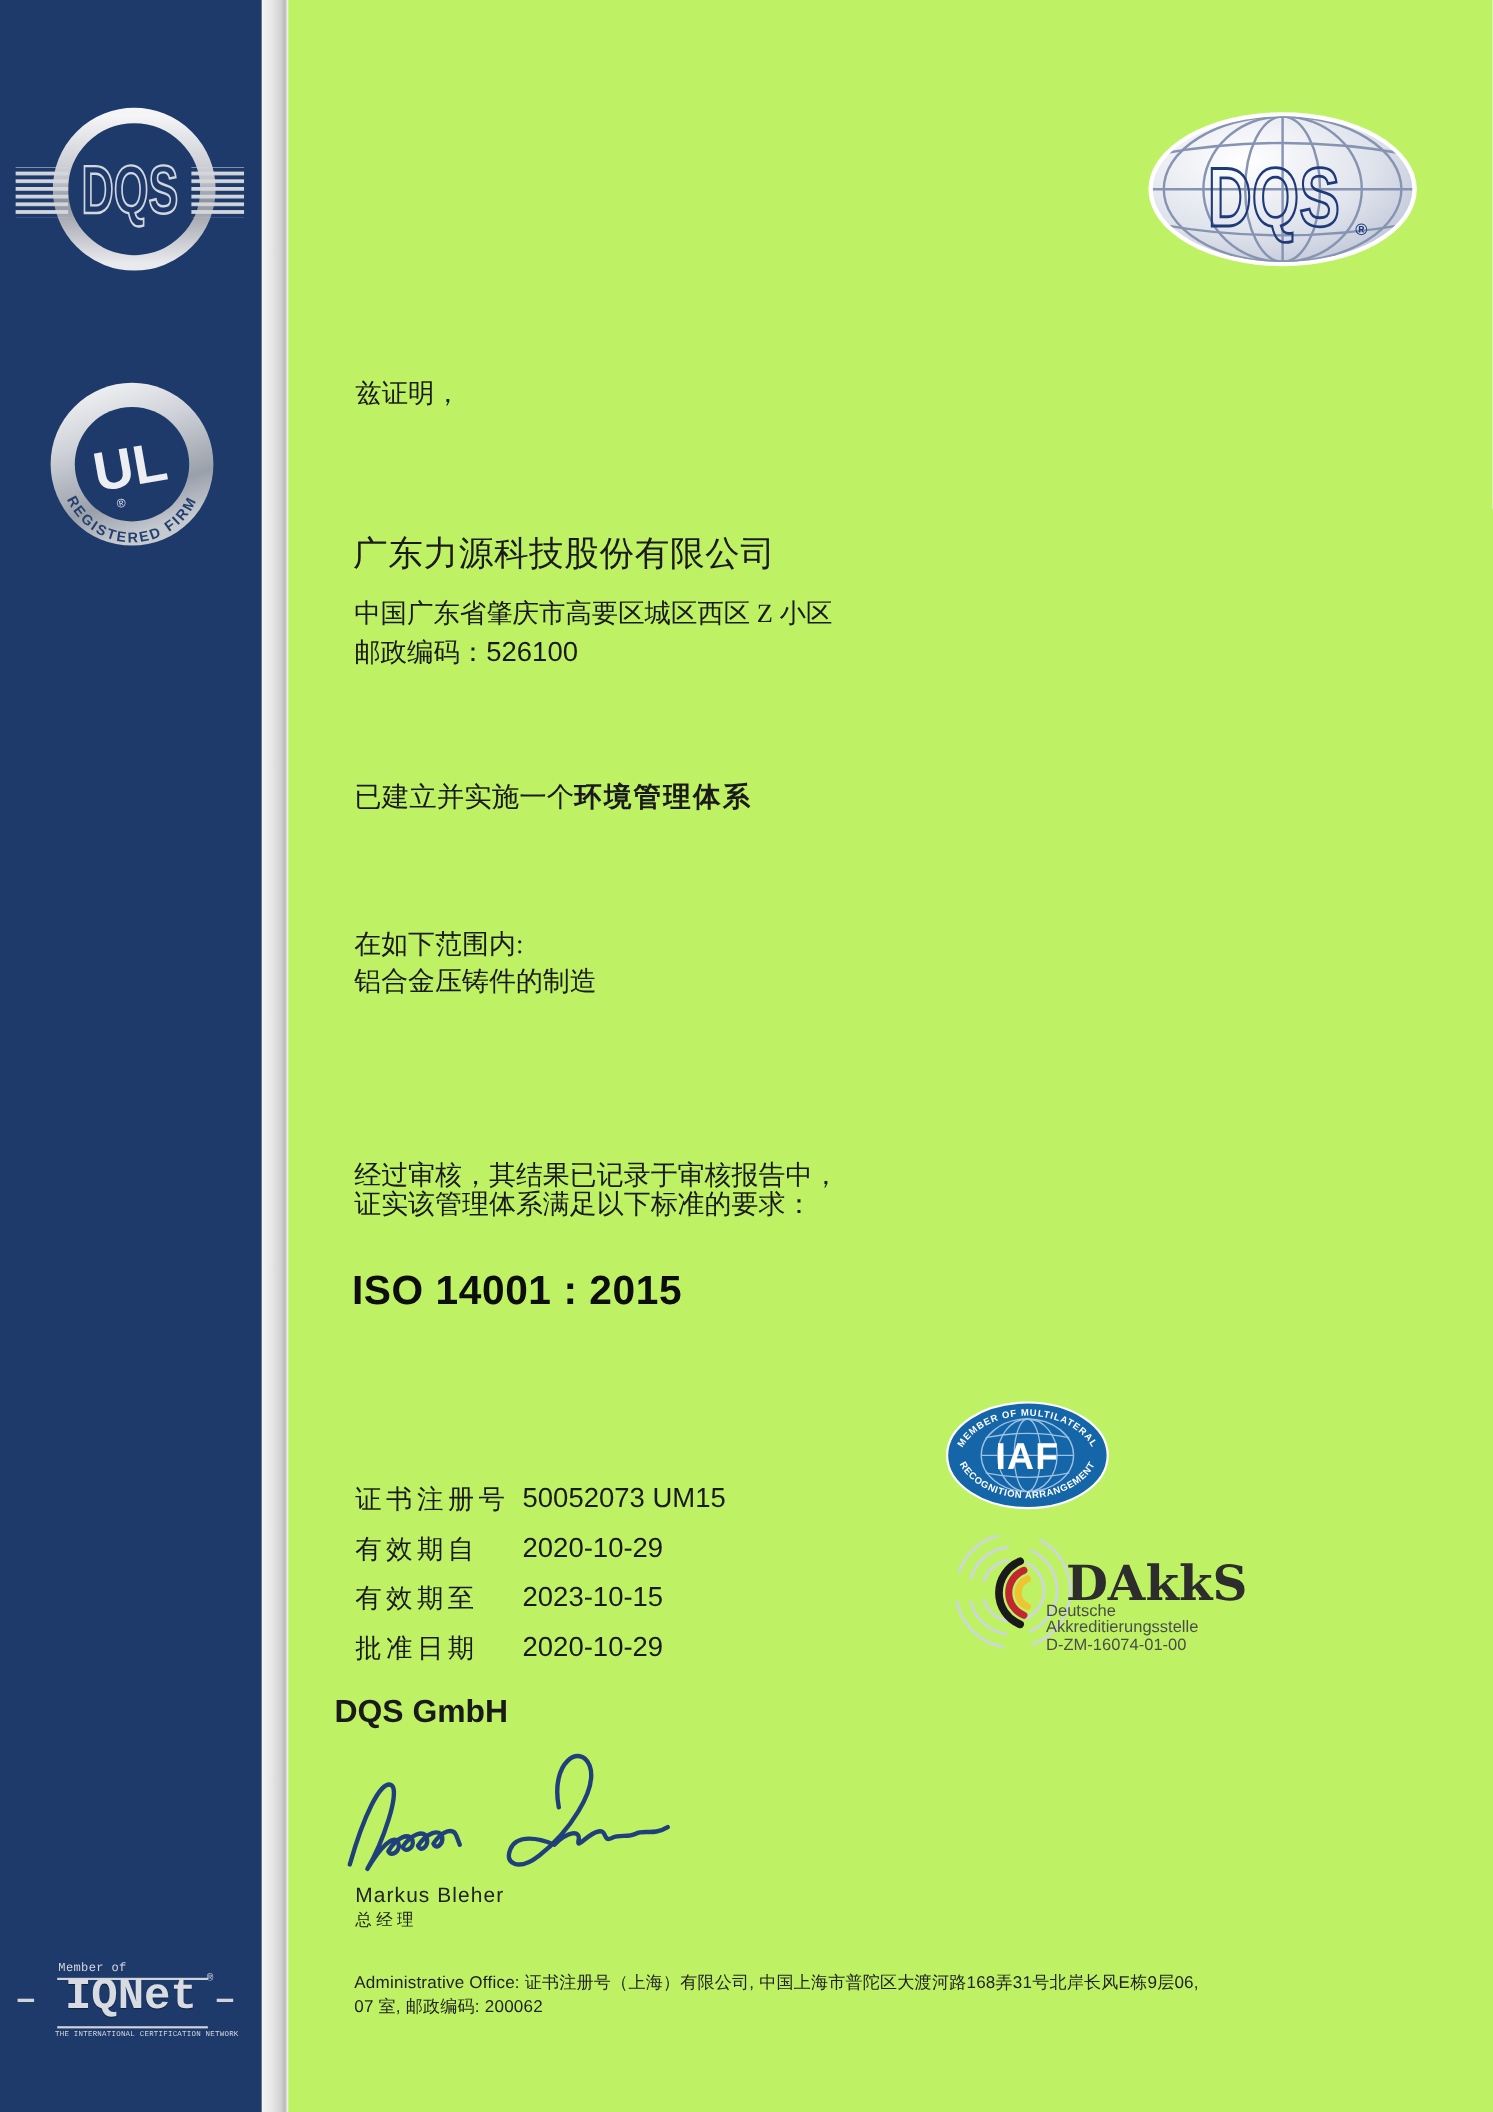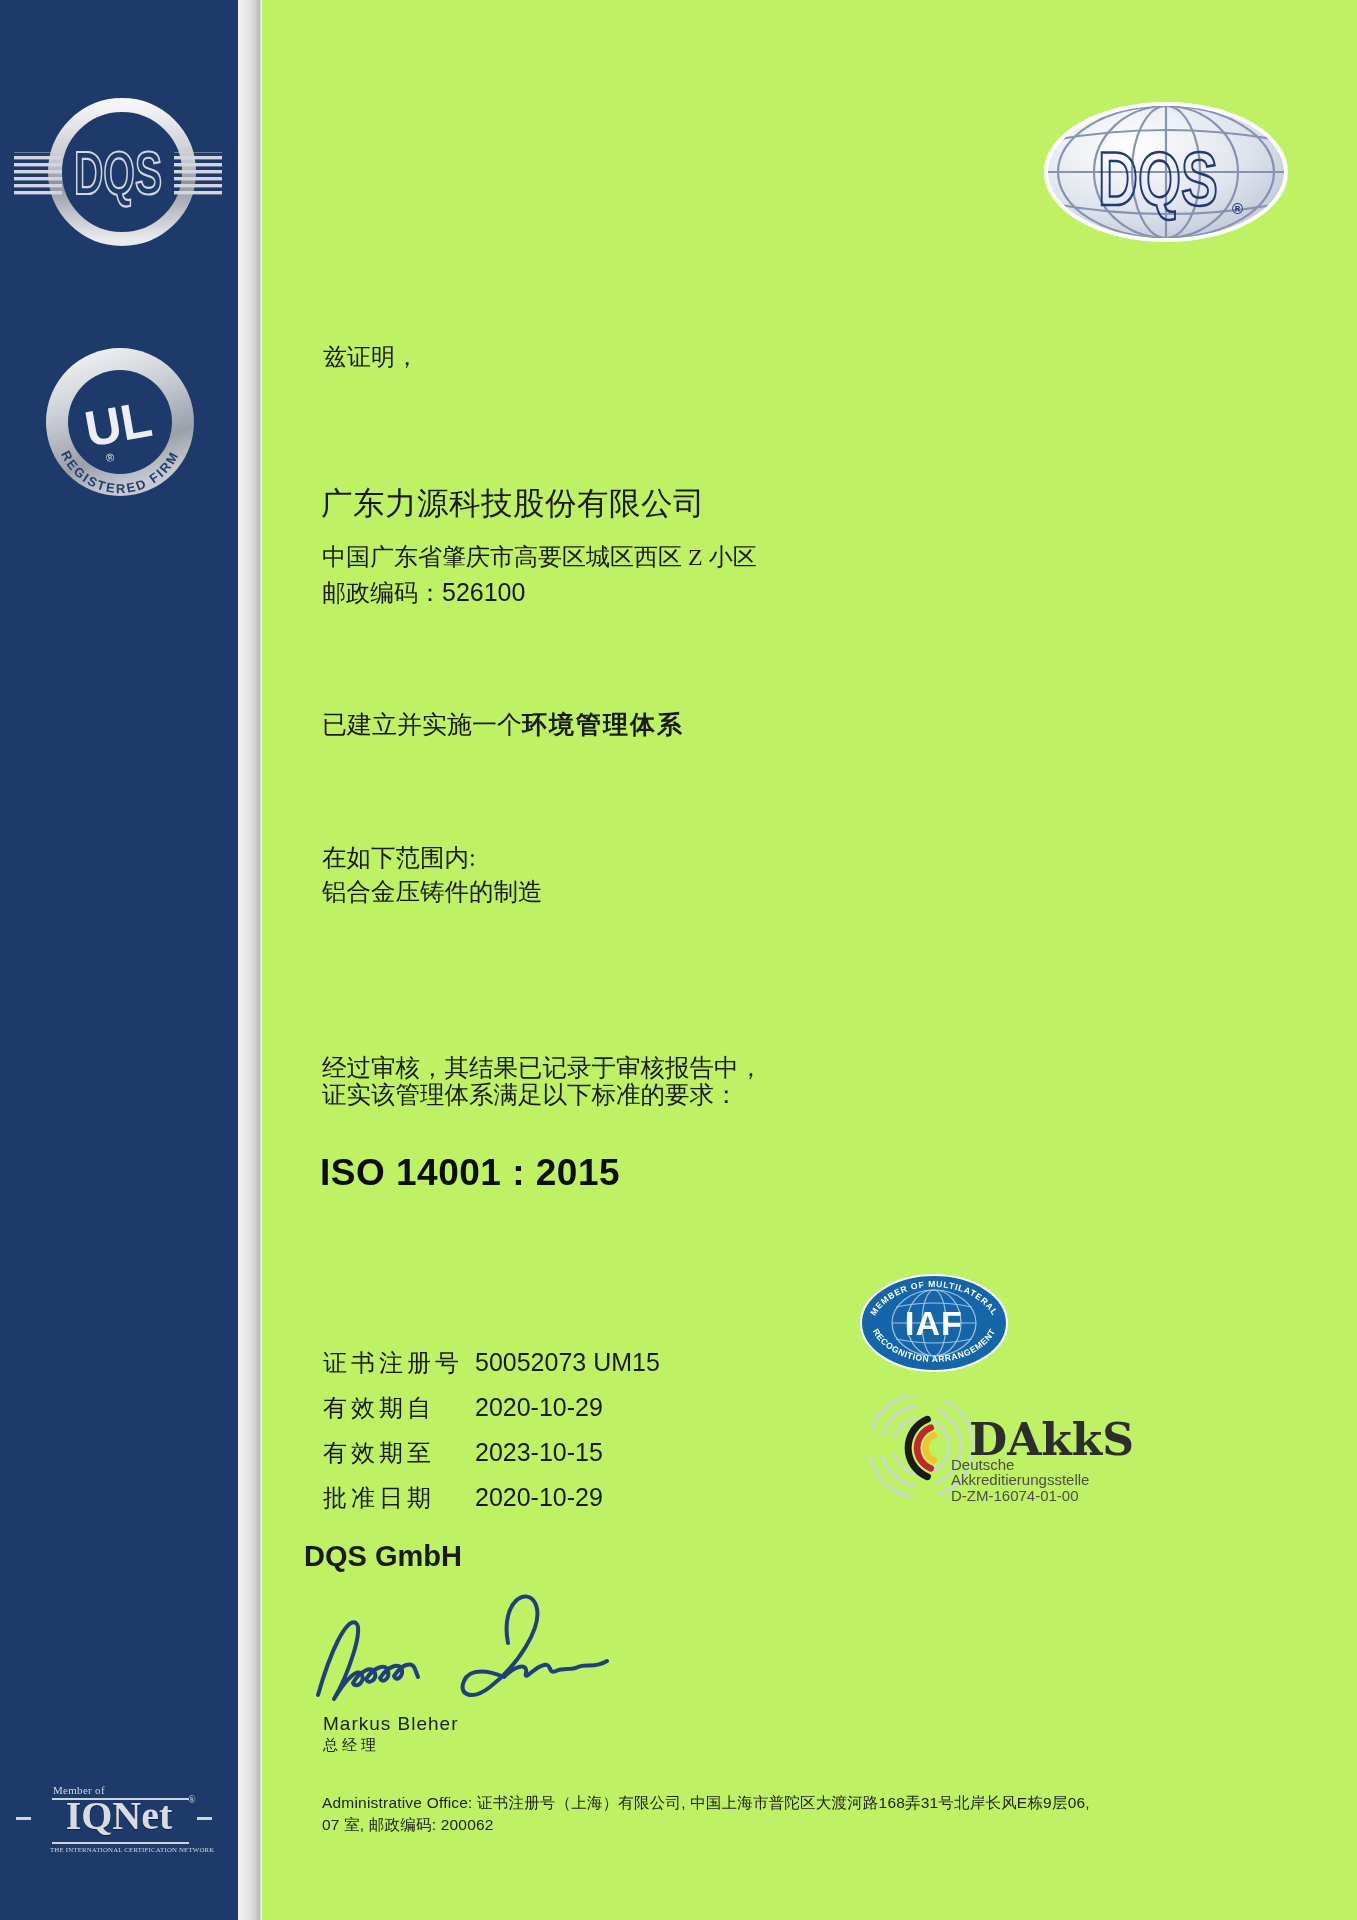--- a/index.html
+++ b/index.html
@@ -8,21 +8,21 @@
 
   
   .sidebar{position:absolute;left:0;top:0;width:238px;height:1920px;background:#1e3a6b;}
   .edge-strip{position:absolute;left:238px;top:0;width:24px;height:1920px;
     background:linear-gradient(90deg,#f4f4f4 0%,#e7e7e7 38%,#d2d2d2 72%,#b9b9b9 88%,#fdfdfd 100%);}
 
   .dqs-side{position:absolute;left:14px;top:86px;width:208px;height:172px;}
   .ul-logo{position:absolute;left:43px;top:345px;width:154px;height:154px;}
 
   .iqnet{position:absolute;left:0;top:1784px;width:238px;height:78px;color:#d3d6dd;
-         font-family:Liberation Serif, serif;padding-left:40px;}
+         font-family:Liberation Mono, monospace;padding-left:40px;}
   .iqnet-member{position:absolute;left:53px;top:0;font-size:11px;letter-spacing:.3px;}
   .iqnet-line-top{position:absolute;left:52px;top:14px;width:137px;height:2px;background:#cfd3da;}
   .iqnet-word{position:absolute;left:52px;top:12px;width:134px;text-align:center;font-size:40px;
               font-weight:bold;color:#d8dbe1;text-shadow:0 1px 1px rgba(0,0,0,.45);line-height:1;}
   .iqnet-reg{position:absolute;left:188px;top:10px;font-size:10px;}
   .iqnet-dash{position:absolute;top:33px;width:15px;height:3px;background:#cfd3da;}
   .iqnet-dash.left{left:16px}.iqnet-dash.right{left:197px}
   .iqnet-line-bottom{position:absolute;left:52px;top:58px;width:137px;height:2px;background:#cfd3da;}
   .iqnet-tagline{position:absolute;left:50px;top:62px;width:140px;font-size:6.8px;letter-spacing:.2px;
                  text-align:center;white-space:nowrap;}

